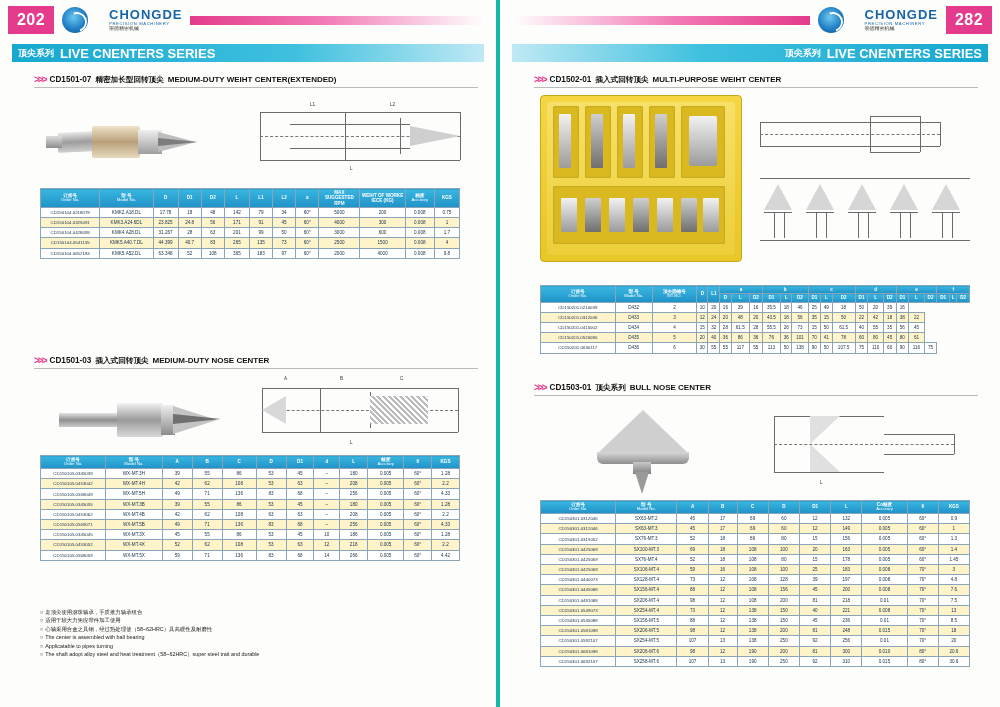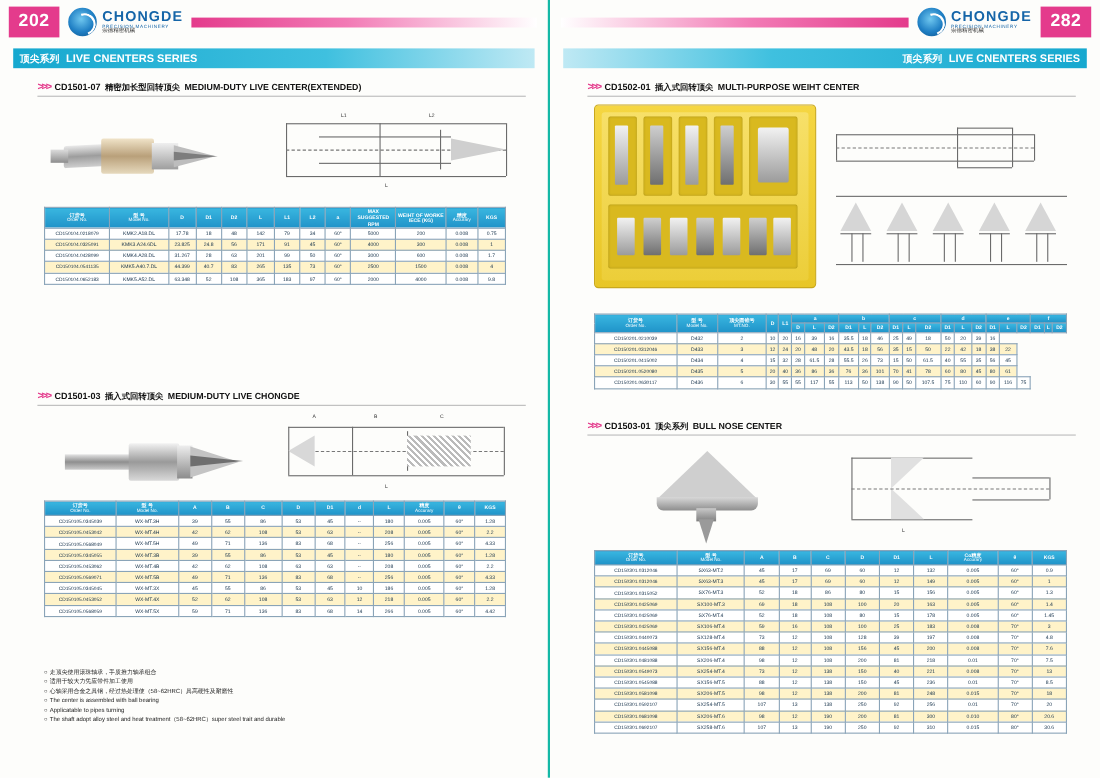--- a/index.html
+++ b/index.html
@@ -10,21 +10,21 @@
     font-size:6px;
     color:#111;
     overflow:hidden;
     position:relative;
   }
   .page{
     position:absolute;top:0;width:500px;height:707px;
     background:#fdfdfb;
     box-sizing:border-box;
   }
-  .page.left{left:0;border-right:2px solid #14b8a6;padding-left:24px;}
+  .page.left{left:0;border-right:4px solid #14b8a6;padding-left:24px;}
   .page.right{left:500px;}
 
   
   .pgnum{
     position:absolute;top:6px;width:46px;height:28px;
     background:#e43b8c;color:#fff;
     display:flex;align-items:center;justify-content:center;
     font-size:16px;font-weight:bold;letter-spacing:.5px;
   }
   .pgnum.l{left:8px;}
@@ -41,21 +41,21 @@
     width:26px;height:26px;border-radius:50%;
     background:radial-gradient(circle at 45% 40%,#6fc7ef 0%,#1f7fc4 55%,#0d4f86 100%);
     position:relative;flex:none;
   }
   .logo-mark:after{
     content:"";position:absolute;left:5px;top:5px;width:16px;height:16px;
     border-radius:50%;border:2px solid #ffffff;
     border-left-color:transparent;border-bottom-color:transparent;
     transform:rotate(25deg);
   }
-  .logo-text{margin-left:5px;line-height:1.05;}
+  .logo-text{margin-left:21px;line-height:1.05;}
   .logo-text .cn{font-size:13px;font-weight:bold;color:#1565a8;letter-spacing:1px;}
   .logo-text .sub{font-size:4.2px;color:#1565a8;letter-spacing:.6px;}
   .logo-text .cn2{font-size:5px;color:#333;}
 
   .brandline{
     flex:1;height:9px;margin-left:8px;
     background:linear-gradient(90deg,#e43b8c 0%,#f27ab5 45%,#ffffff 100%);
   }
   .brandbar.r .brandline{
     background:linear-gradient(270deg,#e43b8c 0%,#f27ab5 45%,#ffffff 100%);
@@ -68,21 +68,21 @@
     background:linear-gradient(90deg,#16a8cf 0%,#3fc0df 60%,#bfe9f4 100%);
     display:flex;align-items:center;
     color:#fff;font-size:9px;font-weight:bold;padding-left:6px;
     box-sizing:border-box;
   }
   .seriesbar.rev{
     background:linear-gradient(270deg,#16a8cf 0%,#3fc0df 60%,#bfe9f4 100%);
     justify-content:flex-end;padding-right:6px;padding-left:0;
   }
   .seriesbar .cn{font-size:9px;margin-right:6px;}
-  .seriesbar .en{font-size:10px;}
+  .seriesbar .en{font-size:13px;}
 
   
   .sect{
     position:absolute;display:flex;align-items:center;gap:4px;
     font-size:8.2px;font-weight:bold;color:#111;
   }
   .chev{color:#e43b8c;font-size:10px;letter-spacing:-2px;font-weight:bold;}
   .sect .code{color:#111;}
   .sect .cn{font-size:7.6px;}
   .sect .en{font-size:8px;}
@@ -168,21 +168,21 @@
 
   <div class="seriesbar">
     <span class="cn">顶尖系列</span>
     <span class="en">LIVE CNENTERS SERIES</span>
   </div>
 
   <div class="sect" style="left:34px;top:74px;width:440px;">
     <span class="chev">&gt;&gt;&gt;</span>
     <span class="code">CD1501-07</span>
     <span class="cn">精密加长型回转顶尖</span>
-    <span class="en">MEDIUM-DUTY LIVE CENTER(EXTENDED)</span>
+    <span class="en">MEDIUM-DUTY WEIHT CENTER(EXTENDED)</span>
   </div>
 
   <div class="photo" style="left:40px;top:100px;width:200px;height:80px;">
     <div style="position:absolute;left:18px;top:32px;width:36px;height:20px;background:linear-gradient(180deg,#e9e9e9,#9d9d9d,#cfcfcf);border-radius:2px;transform:skewY(-3deg);"></div>
     <div style="position:absolute;left:6px;top:36px;width:16px;height:12px;background:linear-gradient(180deg,#dcdcdc,#8d8d8d);"></div>
     <div style="position:absolute;left:52px;top:26px;width:48px;height:32px;background:linear-gradient(180deg,#f0e3c8,#b9a07a,#e6d9bd);border-radius:2px;"></div>
     <div style="position:absolute;left:98px;top:30px;width:24px;height:24px;background:linear-gradient(180deg,#efefef,#9e9e9e);"></div>
     <div style="position:absolute;left:118px;top:32px;width:0;height:0;border-top:10px solid transparent;border-bottom:10px solid transparent;border-left:38px solid #bdbdbd;"></div>
     <div style="position:absolute;left:118px;top:38px;width:0;height:0;border-top:4px solid transparent;border-bottom:4px solid transparent;border-left:40px solid #7d7d7d;"></div>
   </div>
@@ -297,21 +297,21 @@
           <td>0.008</td>
           <td>9.8</td>
         </tr>
       </tbody>
   </table>
 
   <div class="sect" style="left:34px;top:355px;width:440px;">
     <span class="chev">&gt;&gt;&gt;</span>
     <span class="code">CD1501-03</span>
     <span class="cn">插入式回转顶尖</span>
-    <span class="en">MEDIUM-DUTY LIVE CHONGDE</span>
+    <span class="en">MEDIUM-DUTY NOSE CENTER</span>
   </div>
 
   <div class="photo" style="left:55px;top:375px;width:190px;height:80px;">
     <div style="position:absolute;left:4px;top:38px;width:60px;height:14px;background:linear-gradient(180deg,#e4e4e4,#8f8f8f,#cccccc);"></div>
     <div style="position:absolute;left:62px;top:28px;width:46px;height:34px;background:linear-gradient(180deg,#f2f2f2,#9a9a9a,#d9d9d9);border-radius:2px;"></div>
     <div style="position:absolute;left:106px;top:30px;width:14px;height:30px;background:linear-gradient(180deg,#eeeeee,#8c8c8c);"></div>
     <div style="position:absolute;left:118px;top:31px;width:0;height:0;border-top:14px solid transparent;border-bottom:14px solid transparent;border-left:44px solid #c4c4c4;"></div>
     <div style="position:absolute;left:118px;top:39px;width:0;height:0;border-top:5px solid transparent;border-bottom:5px solid transparent;border-left:48px solid #6f6f6f;"></div>
   </div>
 

